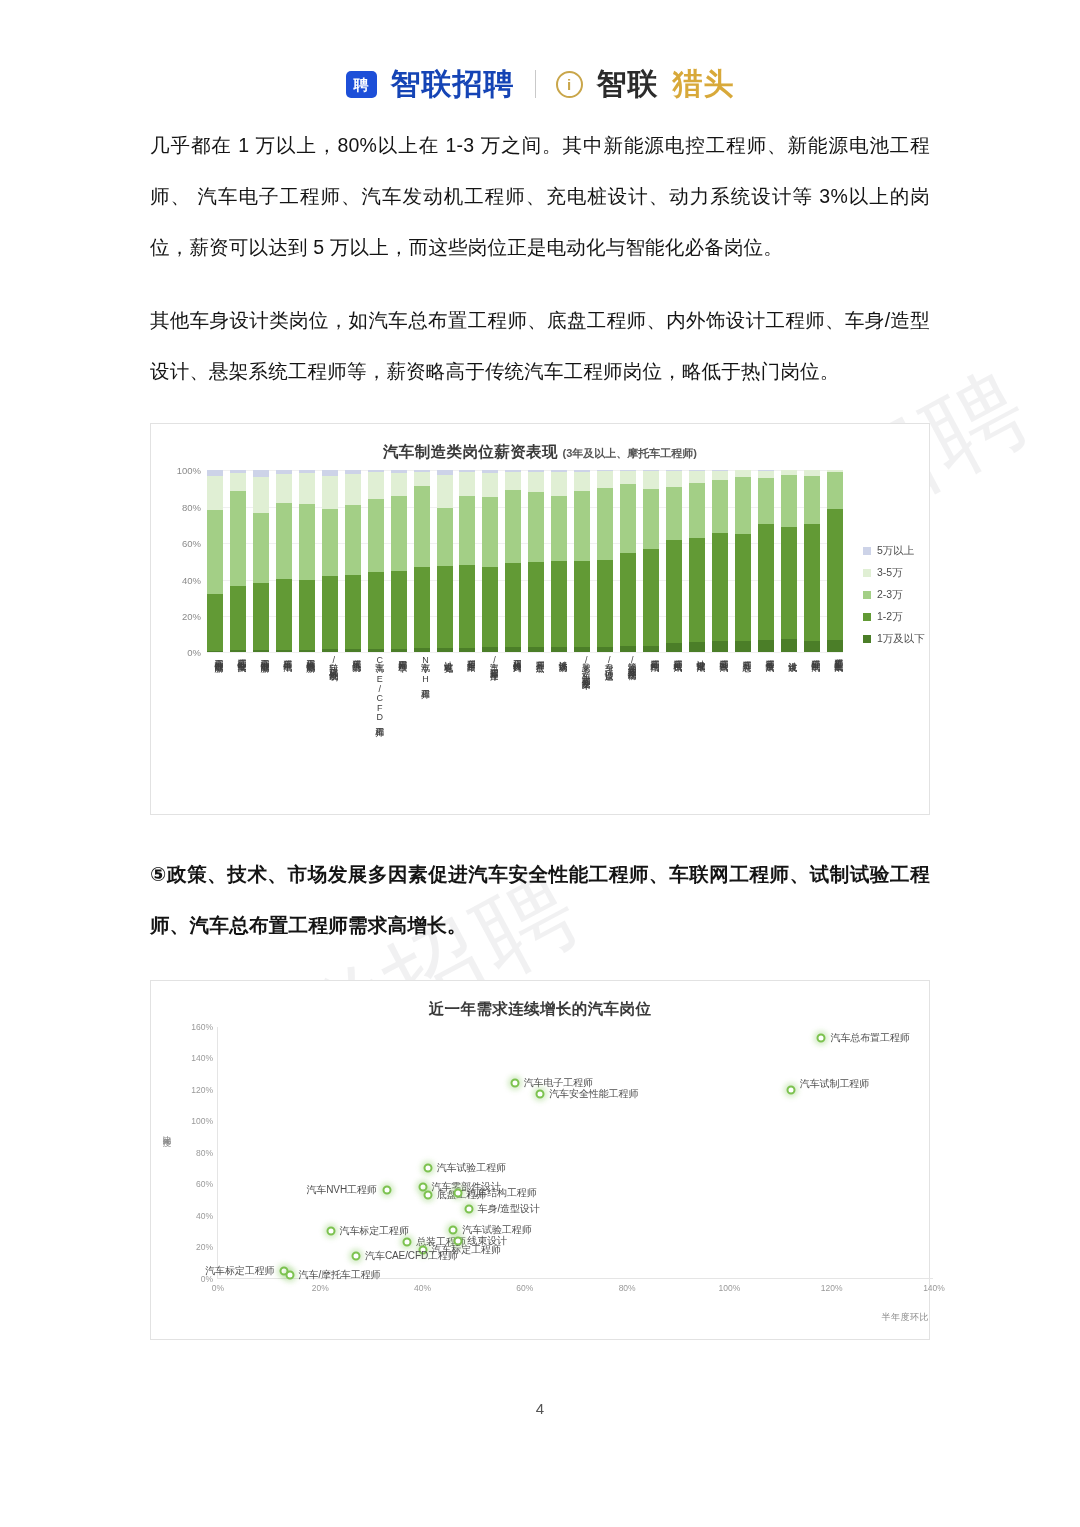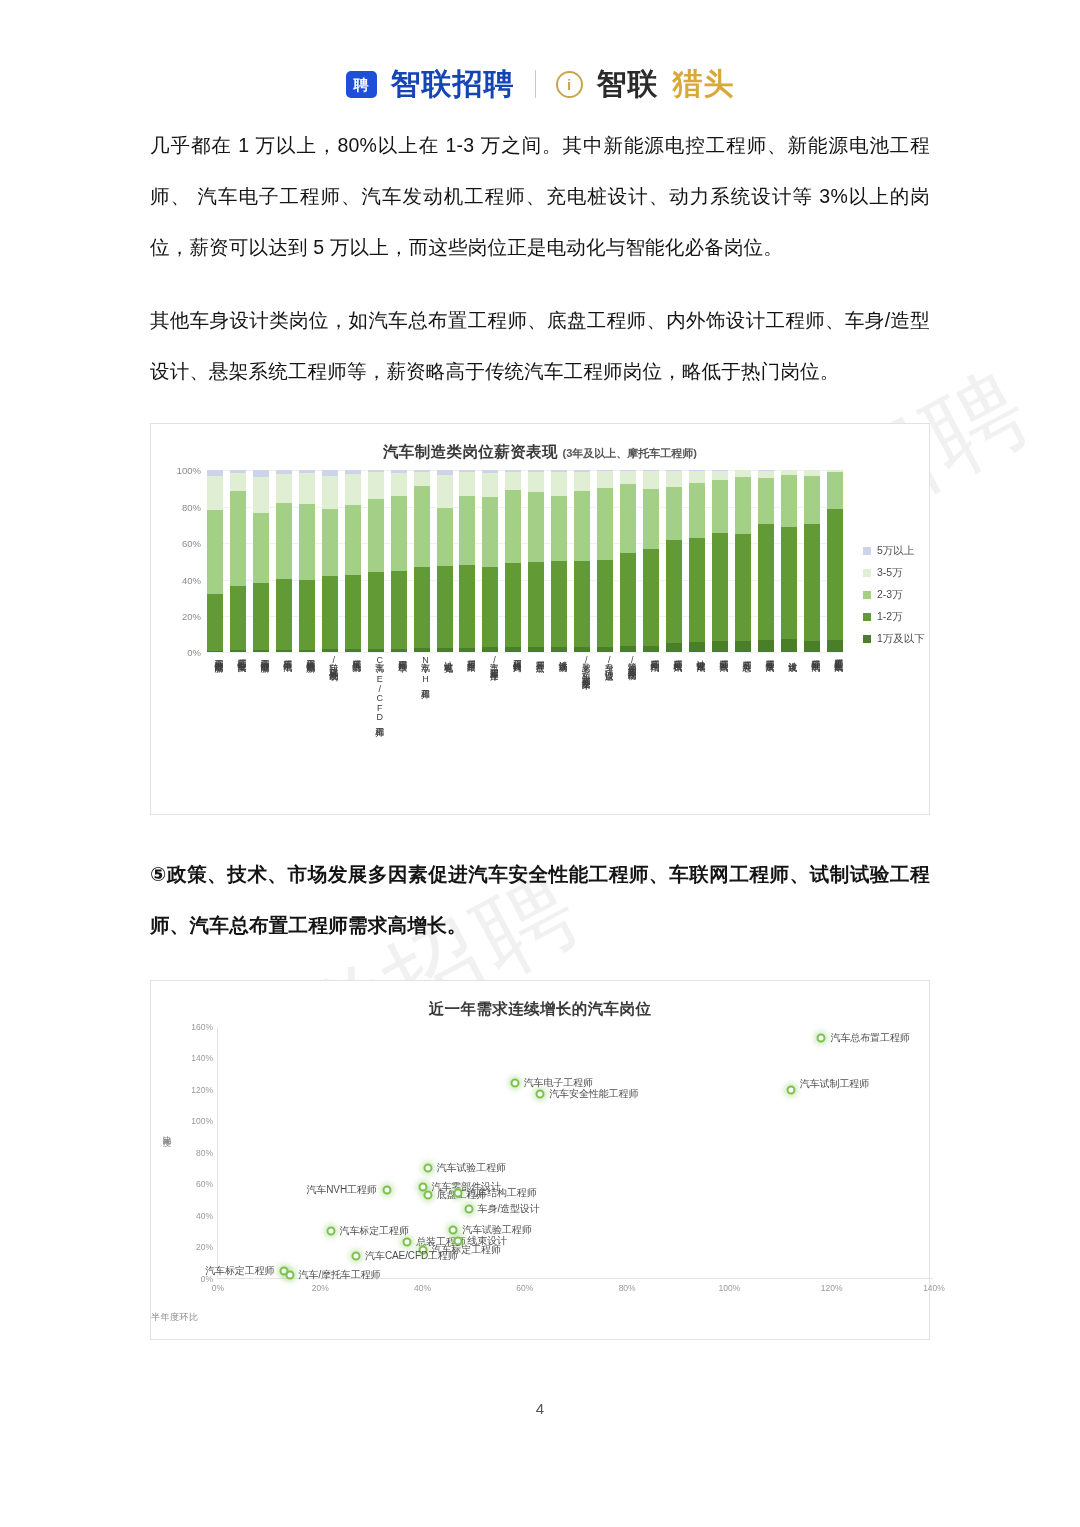--- a/index.html
+++ b/index.html
@@ -213,21 +213,21 @@
     left: 12px; top: 150px;
     font-size: 8.5px; color: #8a8a8a;
     writing-mode: vertical-rl;
     text-orientation: upright;
     letter-spacing: -0.5px;
     line-height: 1;
   }
   .sc-xlabel {
     position: absolute;
     left: 0; right: 0; top: 330px;
-    text-align: left;
+    text-align: right;
     font-size: 9px; color: #8a8a8a;
     letter-spacing: 0.5px;
   }
   .dot {
     position: absolute;
     width: 9px; height: 9px;
     border-radius: 50%;
     background: #ffffff;
     border: 2.4px solid #7cc24f;
     transform: translate(-50%, -50%);

